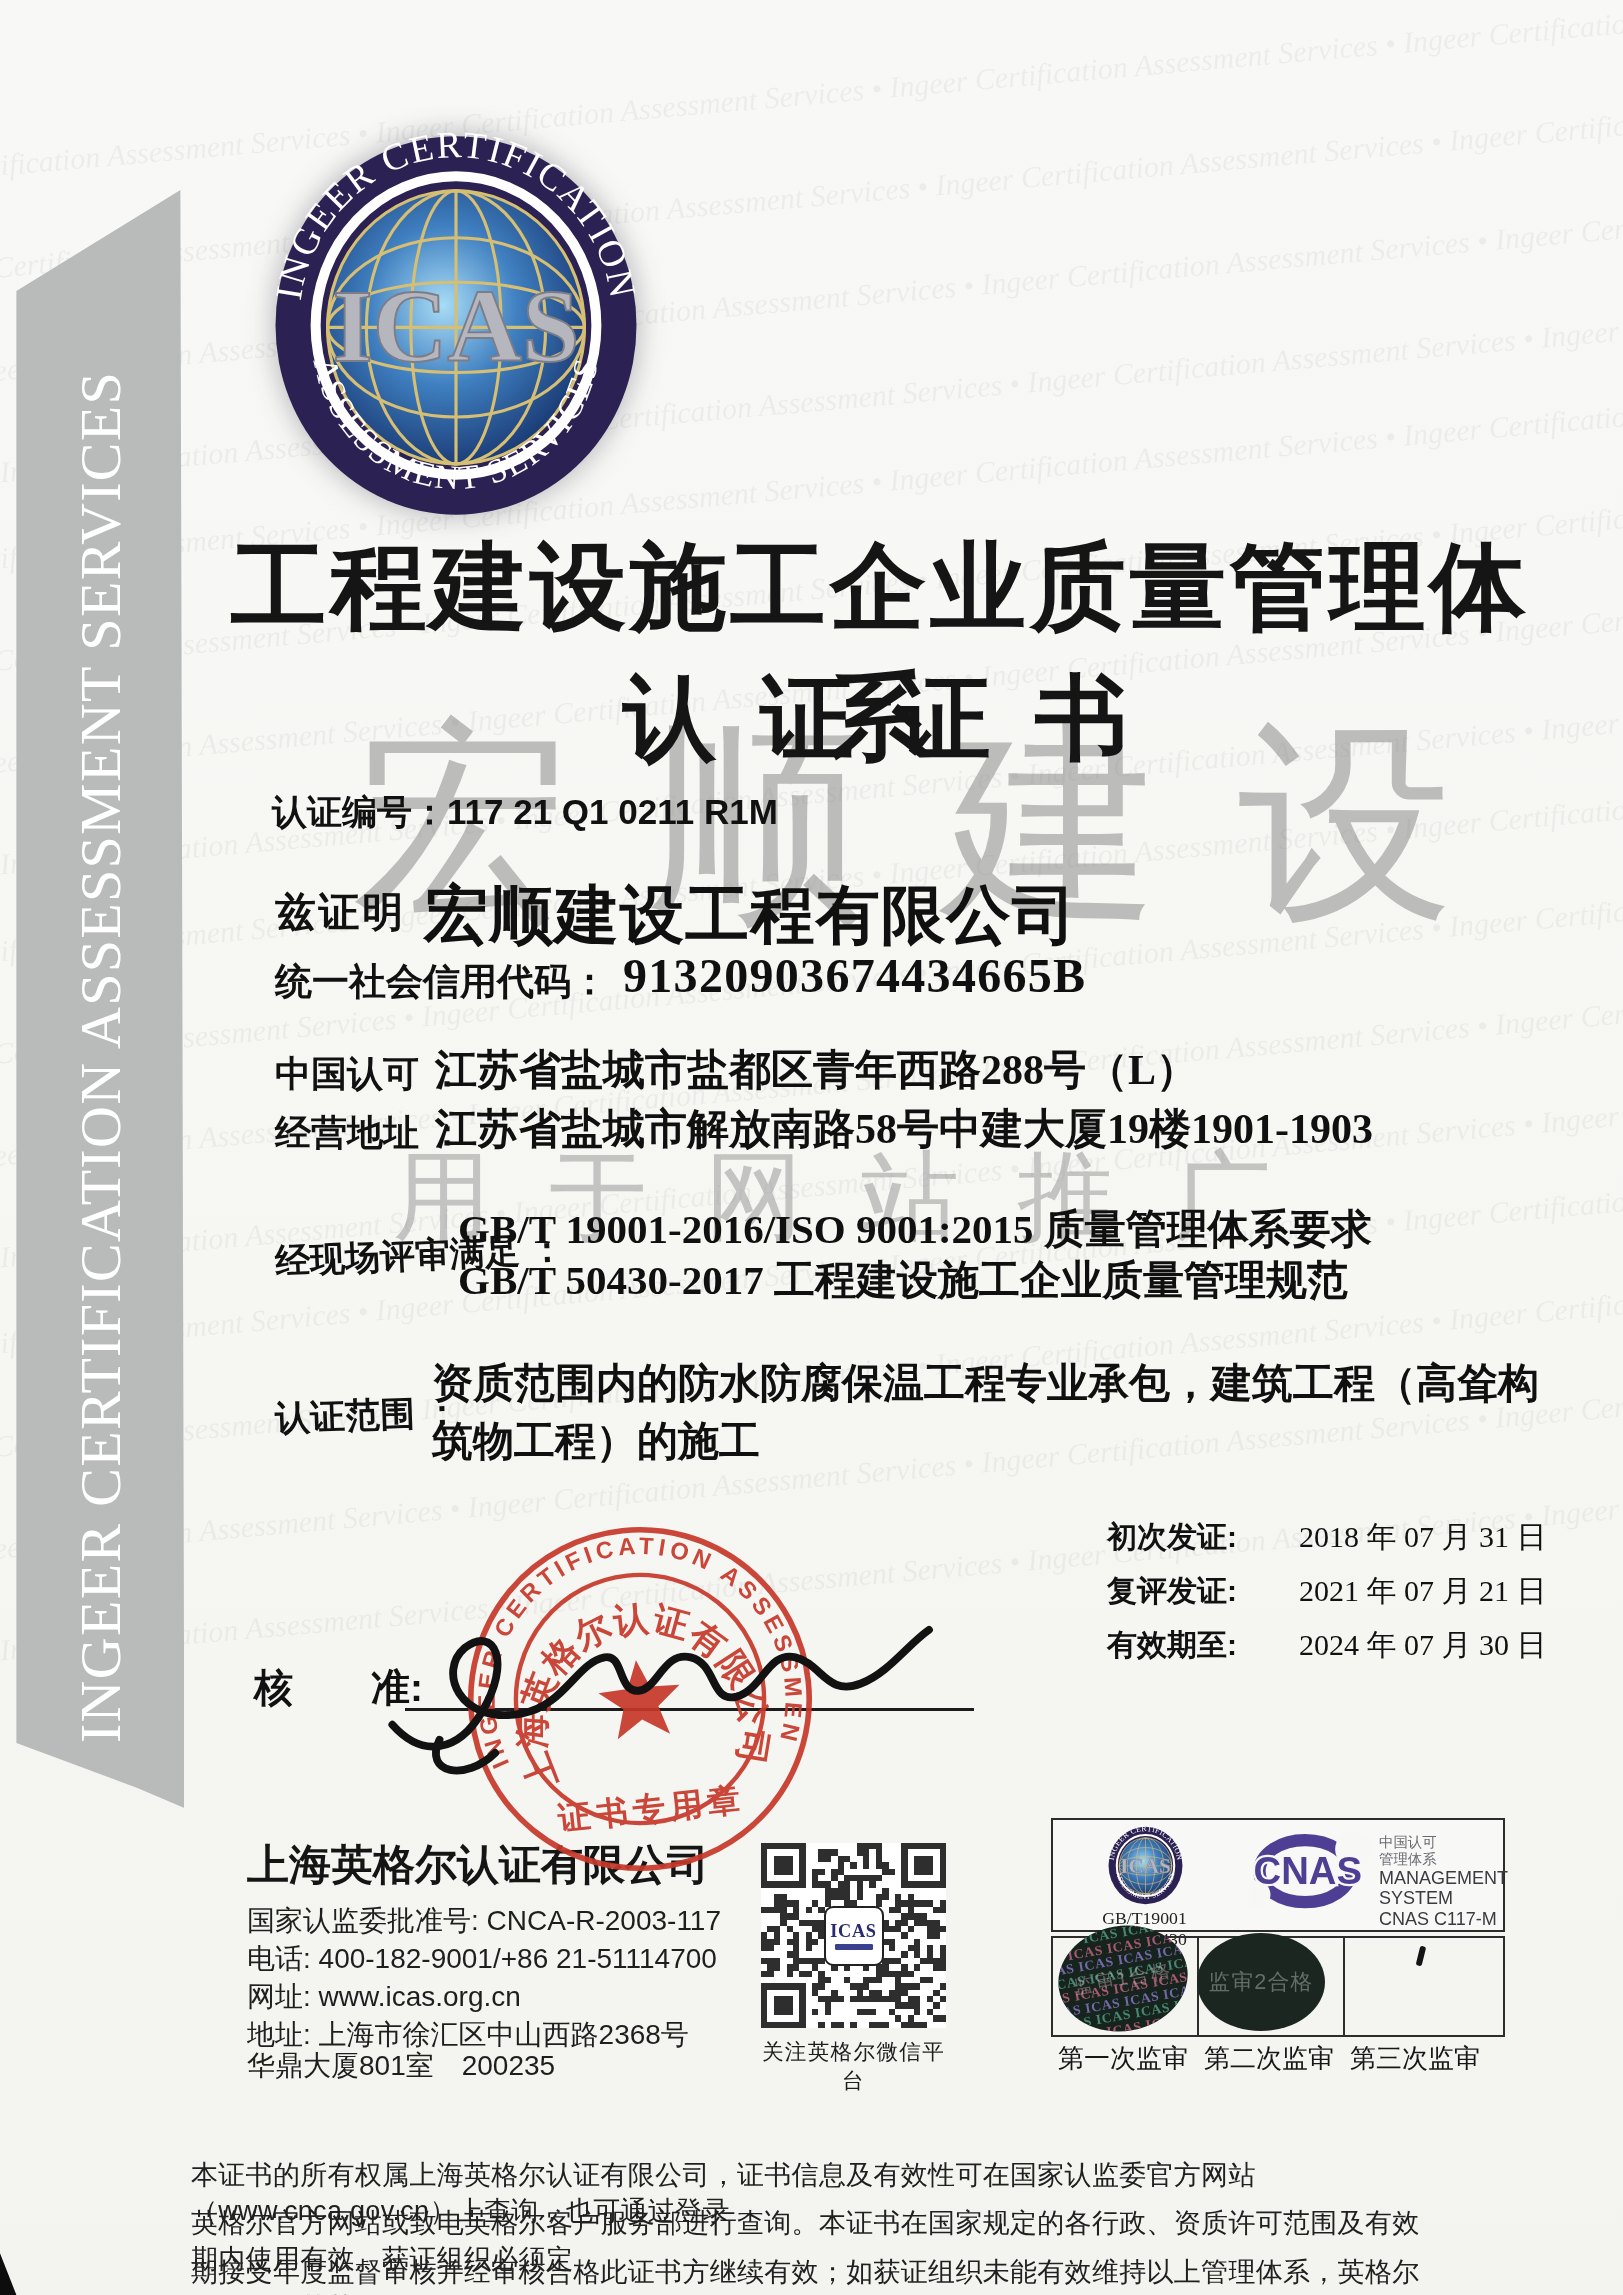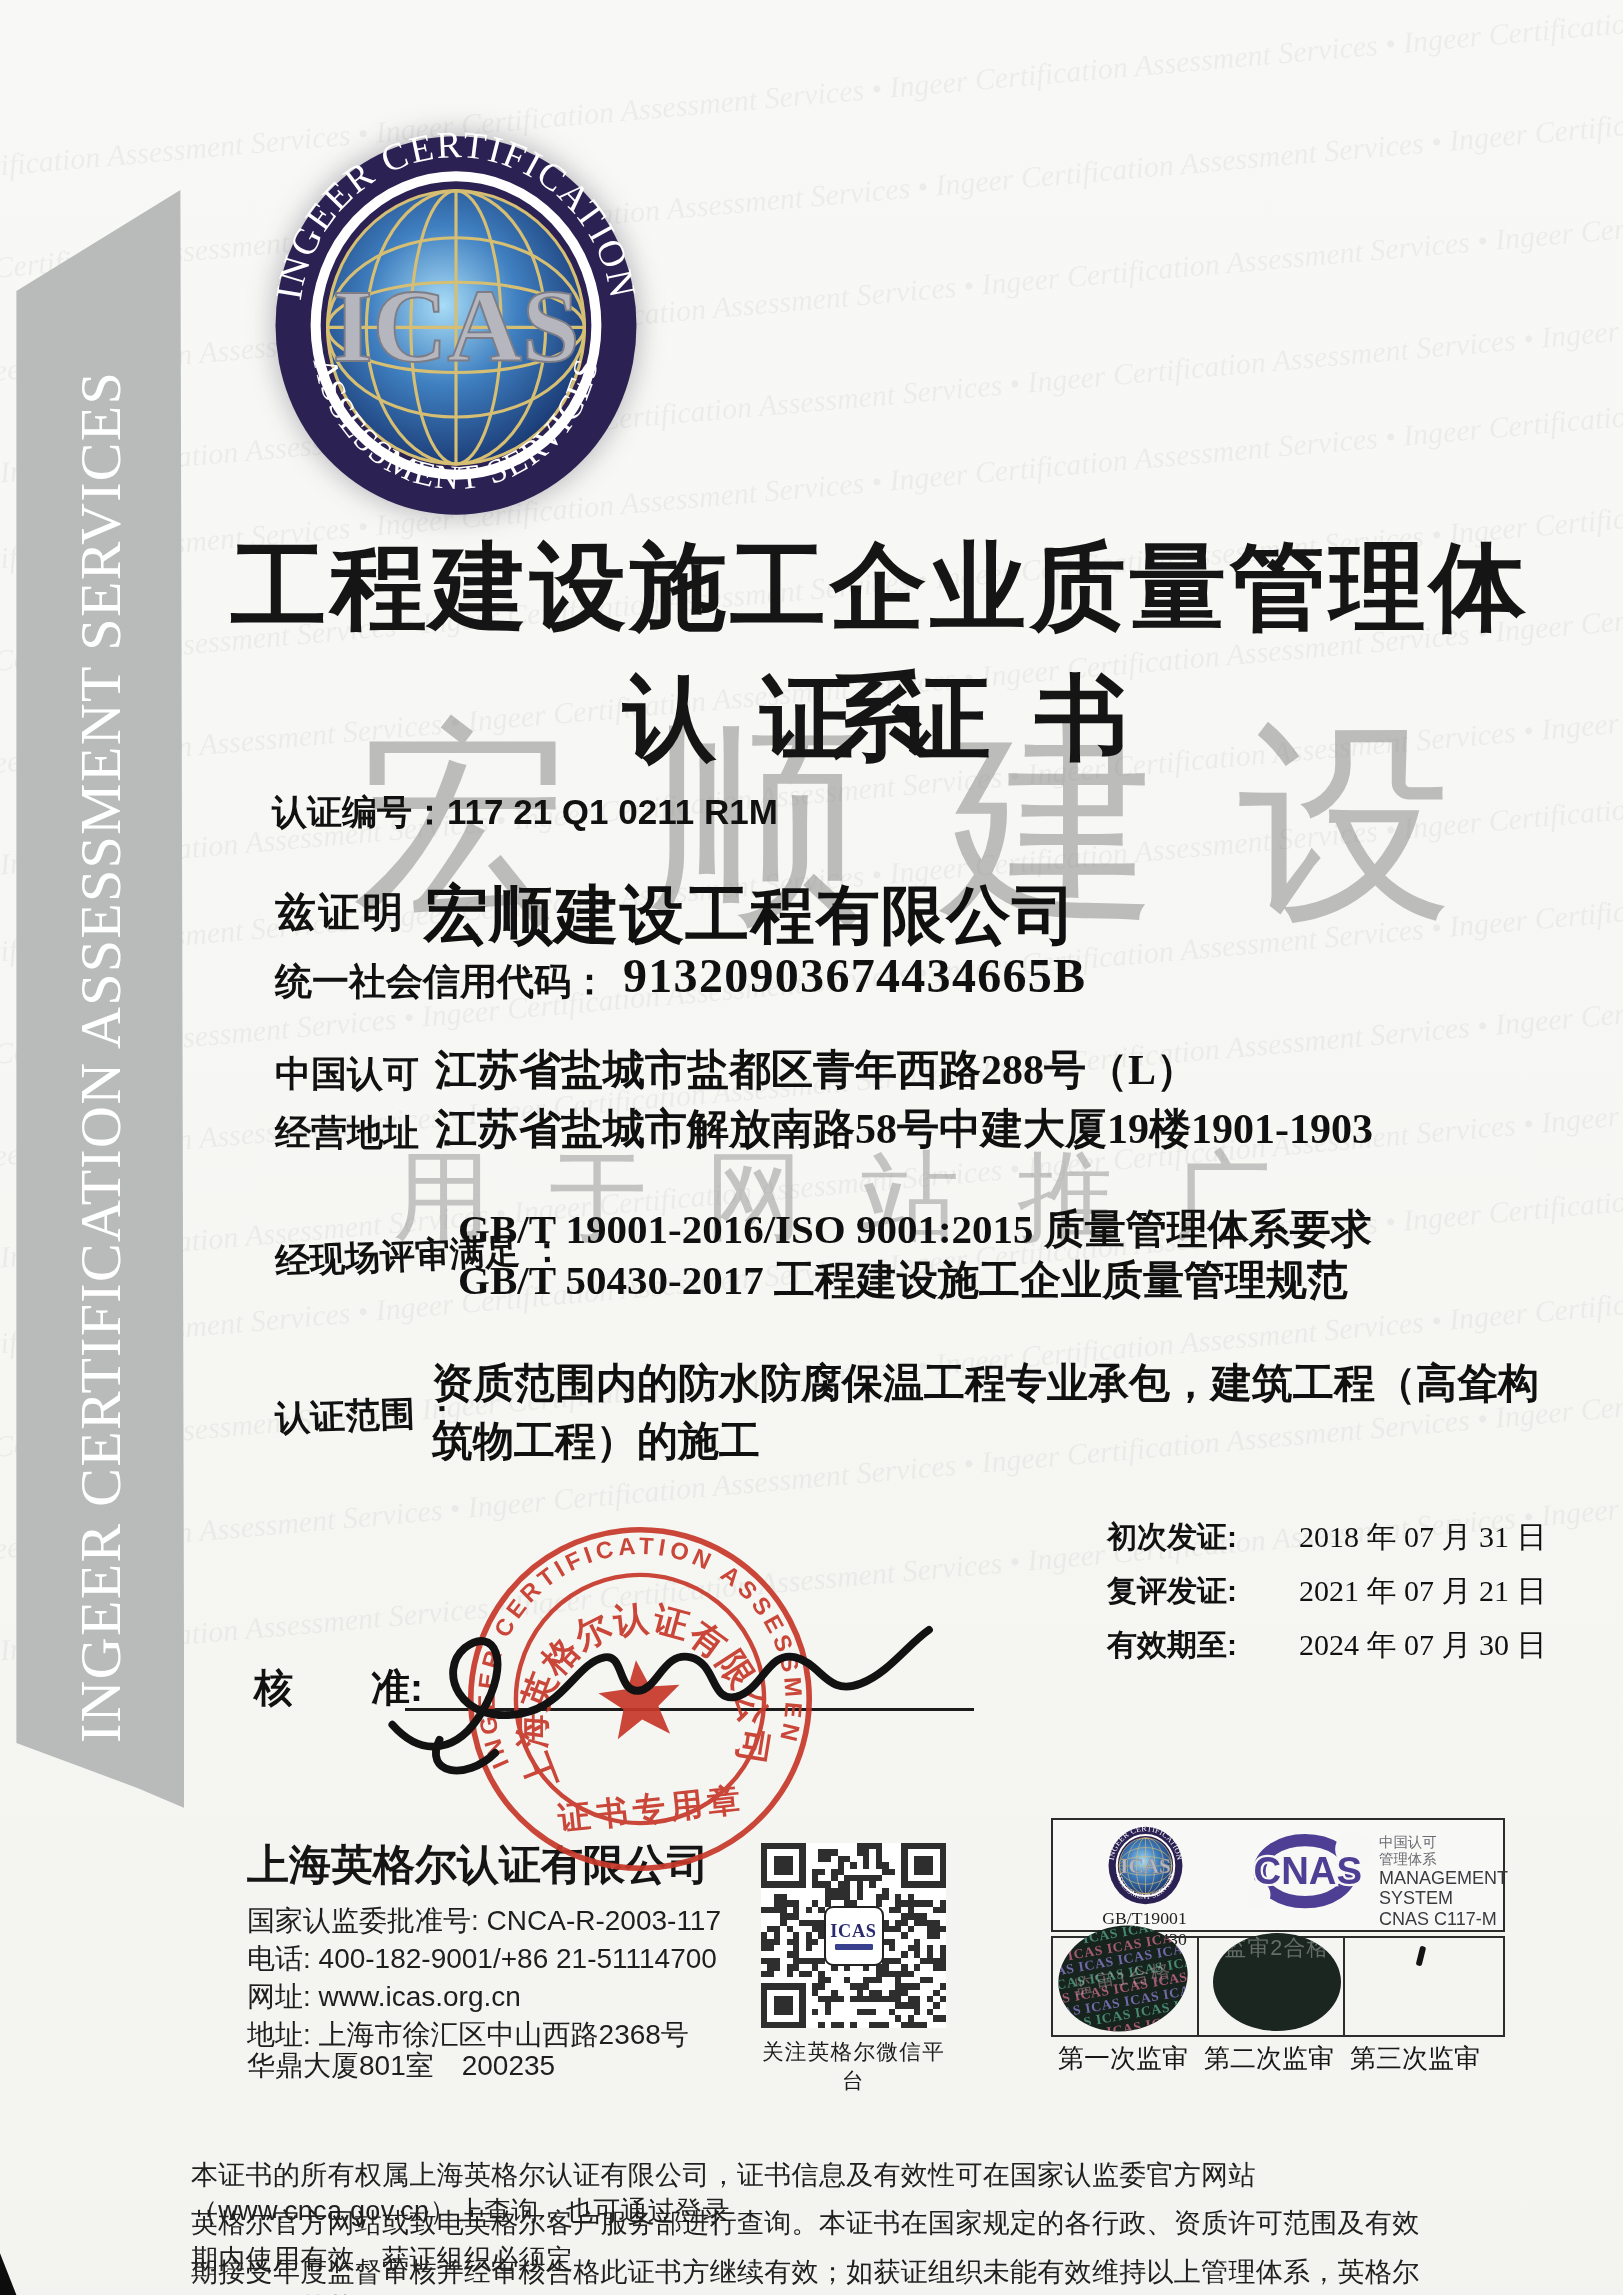--- a/index.html
+++ b/index.html
@@ -76,22 +76,22 @@
   .cnas-en{font-size:18px;color:#3a3a40;}
   
   #audit-grid{left:1051px;top:1936px;width:450px;height:97px;border:2px solid #2c2c2c;z-index:3;}
   .audit-div{position:absolute;top:0;width:2px;height:97px;background:#2c2c2c;}
   .sticker{position:absolute;border-radius:50%;overflow:hidden;z-index:4;}
   #sticker1{left:5.2px;top:-11.8px;width:130px;height:105px;background:#17231d;transform:rotate(-10deg);}
   #sticker1 .row{white-space:nowrap;font-size:13.7px;font-weight:700;line-height:13.7px;letter-spacing:0.7px;
                  font-family:"Liberation Serif",serif;}
   #sticker1 .ovl{position:absolute;inset:0;display:flex;align-items:center;justify-content:center;
                  font-size:19.6px;color:rgba(225,185,200,.4);letter-spacing:2px;}
-  #sticker2{left:160px;top:-5.2px;width:128px;height:98px;background:#1b2621;display:flex;
-            align-items:flex-start;justify-content:center;}
+  #sticker2{left:144px;top:-5.2px;width:128px;height:98px;background:#1b2621;display:flex;
+            align-items:center;justify-content:center;}
   #sticker2 span{color:rgba(160,170,160,.55);font-size:21.6px;letter-spacing:1.3px;}
   #stray-mark{position:absolute;left:365px;top:7.9px;width:5.9px;height:19.6px;background:#141414;
               transform:rotate(14deg);border-radius:2.6px;}
   .audit-label{position:absolute;top:2041px;width:144px;text-align:center;font-size:26px;z-index:3;color:#161616;}
   
   .footer-line{left:191px;width:1250px;font-size:27px;z-index:3;color:#202020;letter-spacing:0.3px;}
   #corner-artifact{left:0;top:2244px;width:60px;height:52px;background:#0d0d0d;z-index:7;
                    clip-path:polygon(0 18%,28% 100%,0 100%);}
   svg text{user-select:none;}
 </style>

